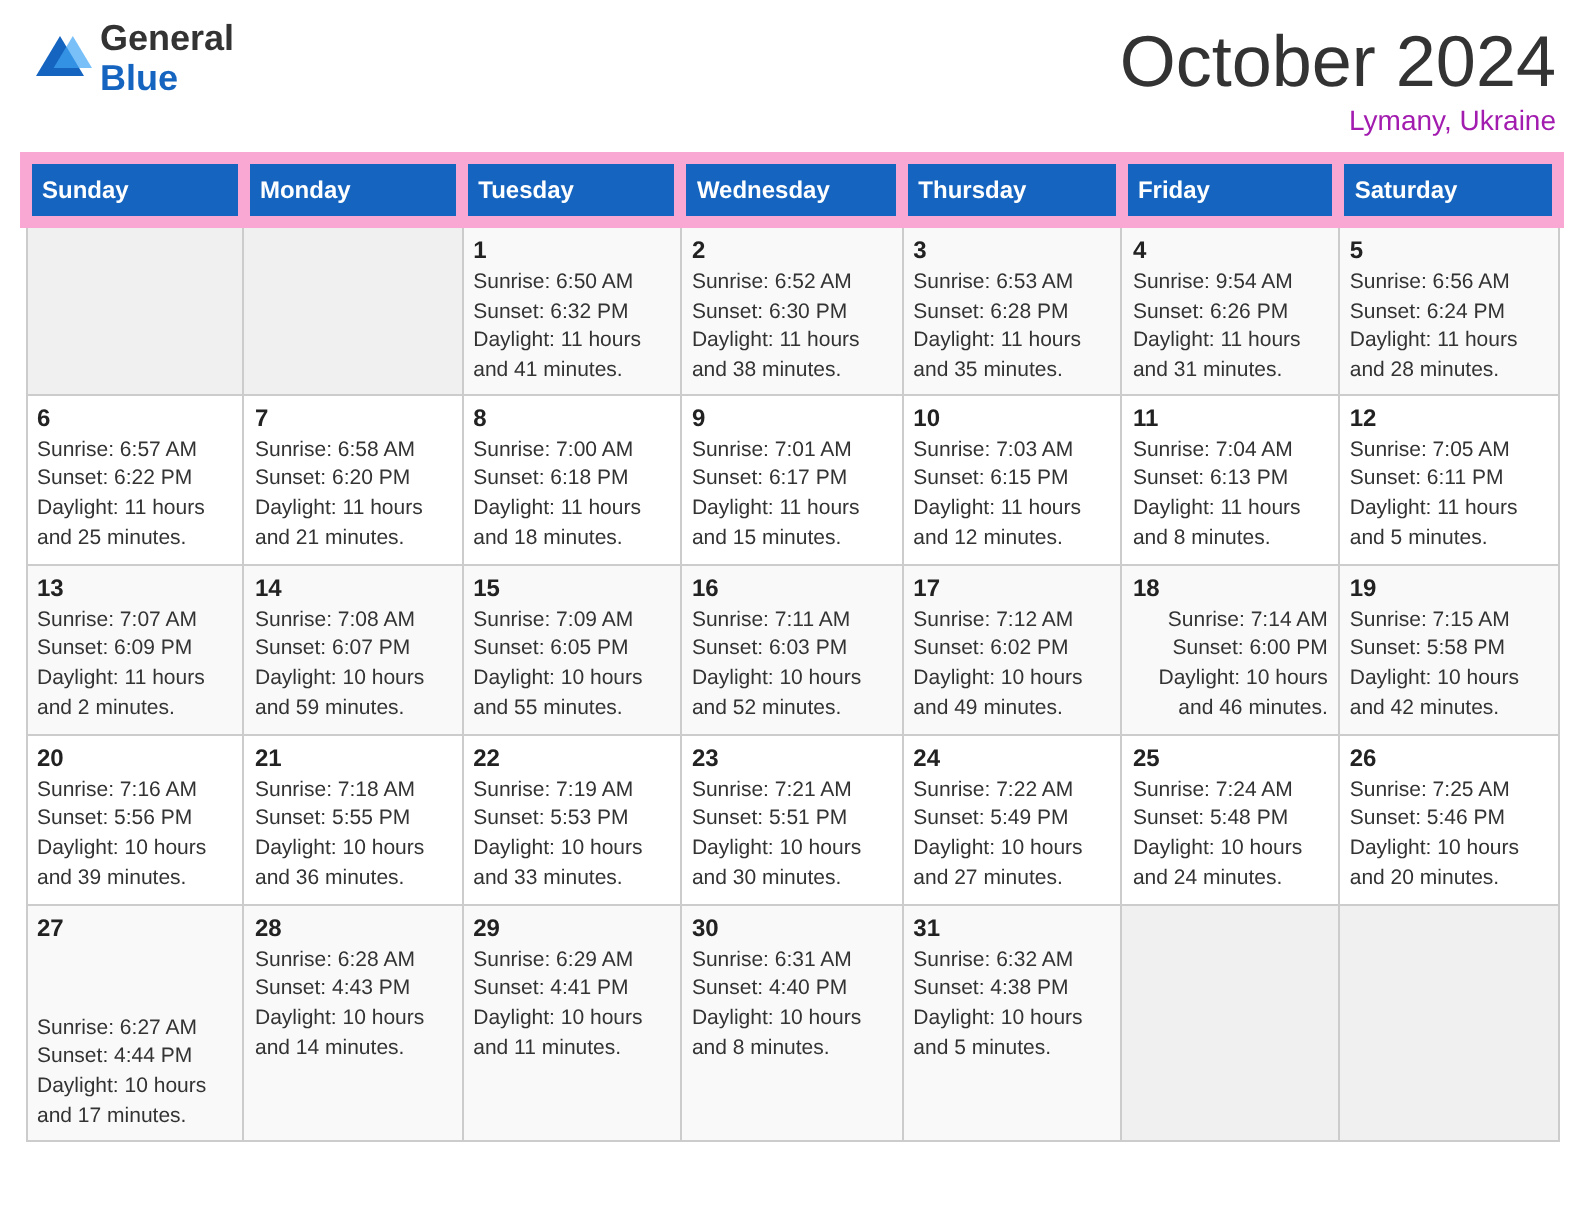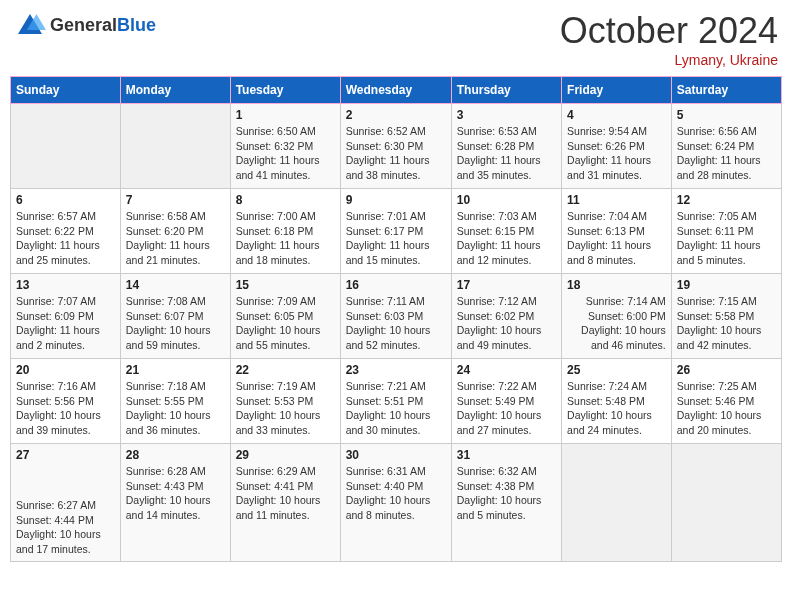--- a/index.html
+++ b/index.html
@@ -17,21 +17,21 @@
       margin-bottom: 8px;
       padding: 0 4px;
     }
     .logo {
       display: flex;
       align-items: center;
       gap: 4px;
     }
     .logo-text {
       display: flex;
-      flex-direction: row;
+      flex-direction: column;
       line-height: 1.1;
     }
     .logo-general {
       font-size: 18px;
       font-weight: bold;
       color: #333;
     }
     .logo-blue {
       font-size: 18px;
       font-weight: bold;
@@ -44,35 +44,35 @@
     .title-block {
       text-align: right;
     }
     .month-title {
       font-size: 36px;
       font-weight: normal;
       color: #333;
     }
     .subtitle {
       font-size: 14px;
-      color: #b91c1c;
+      color: #a21caf;
     }
     .calendar {
       width: 100%;
       border-collapse: collapse;
       font-size: 11px;
     }
     .calendar thead th {
       background-color: #1565c0;
       color: #fff;
       text-align: left;
       padding: 6px 5px;
       font-size: 12px;
       font-weight: bold;
-      border: 1px solid #f9a8d4;
+      border: 6px solid #f9a8d4;
     }
     .calendar tbody td {
       border: 1px solid #ccc;
       vertical-align: top;
       padding: 4px 5px;
       width: 113px;
       min-height: 80px;
       height: 85px;
       background: #fff;
     }

